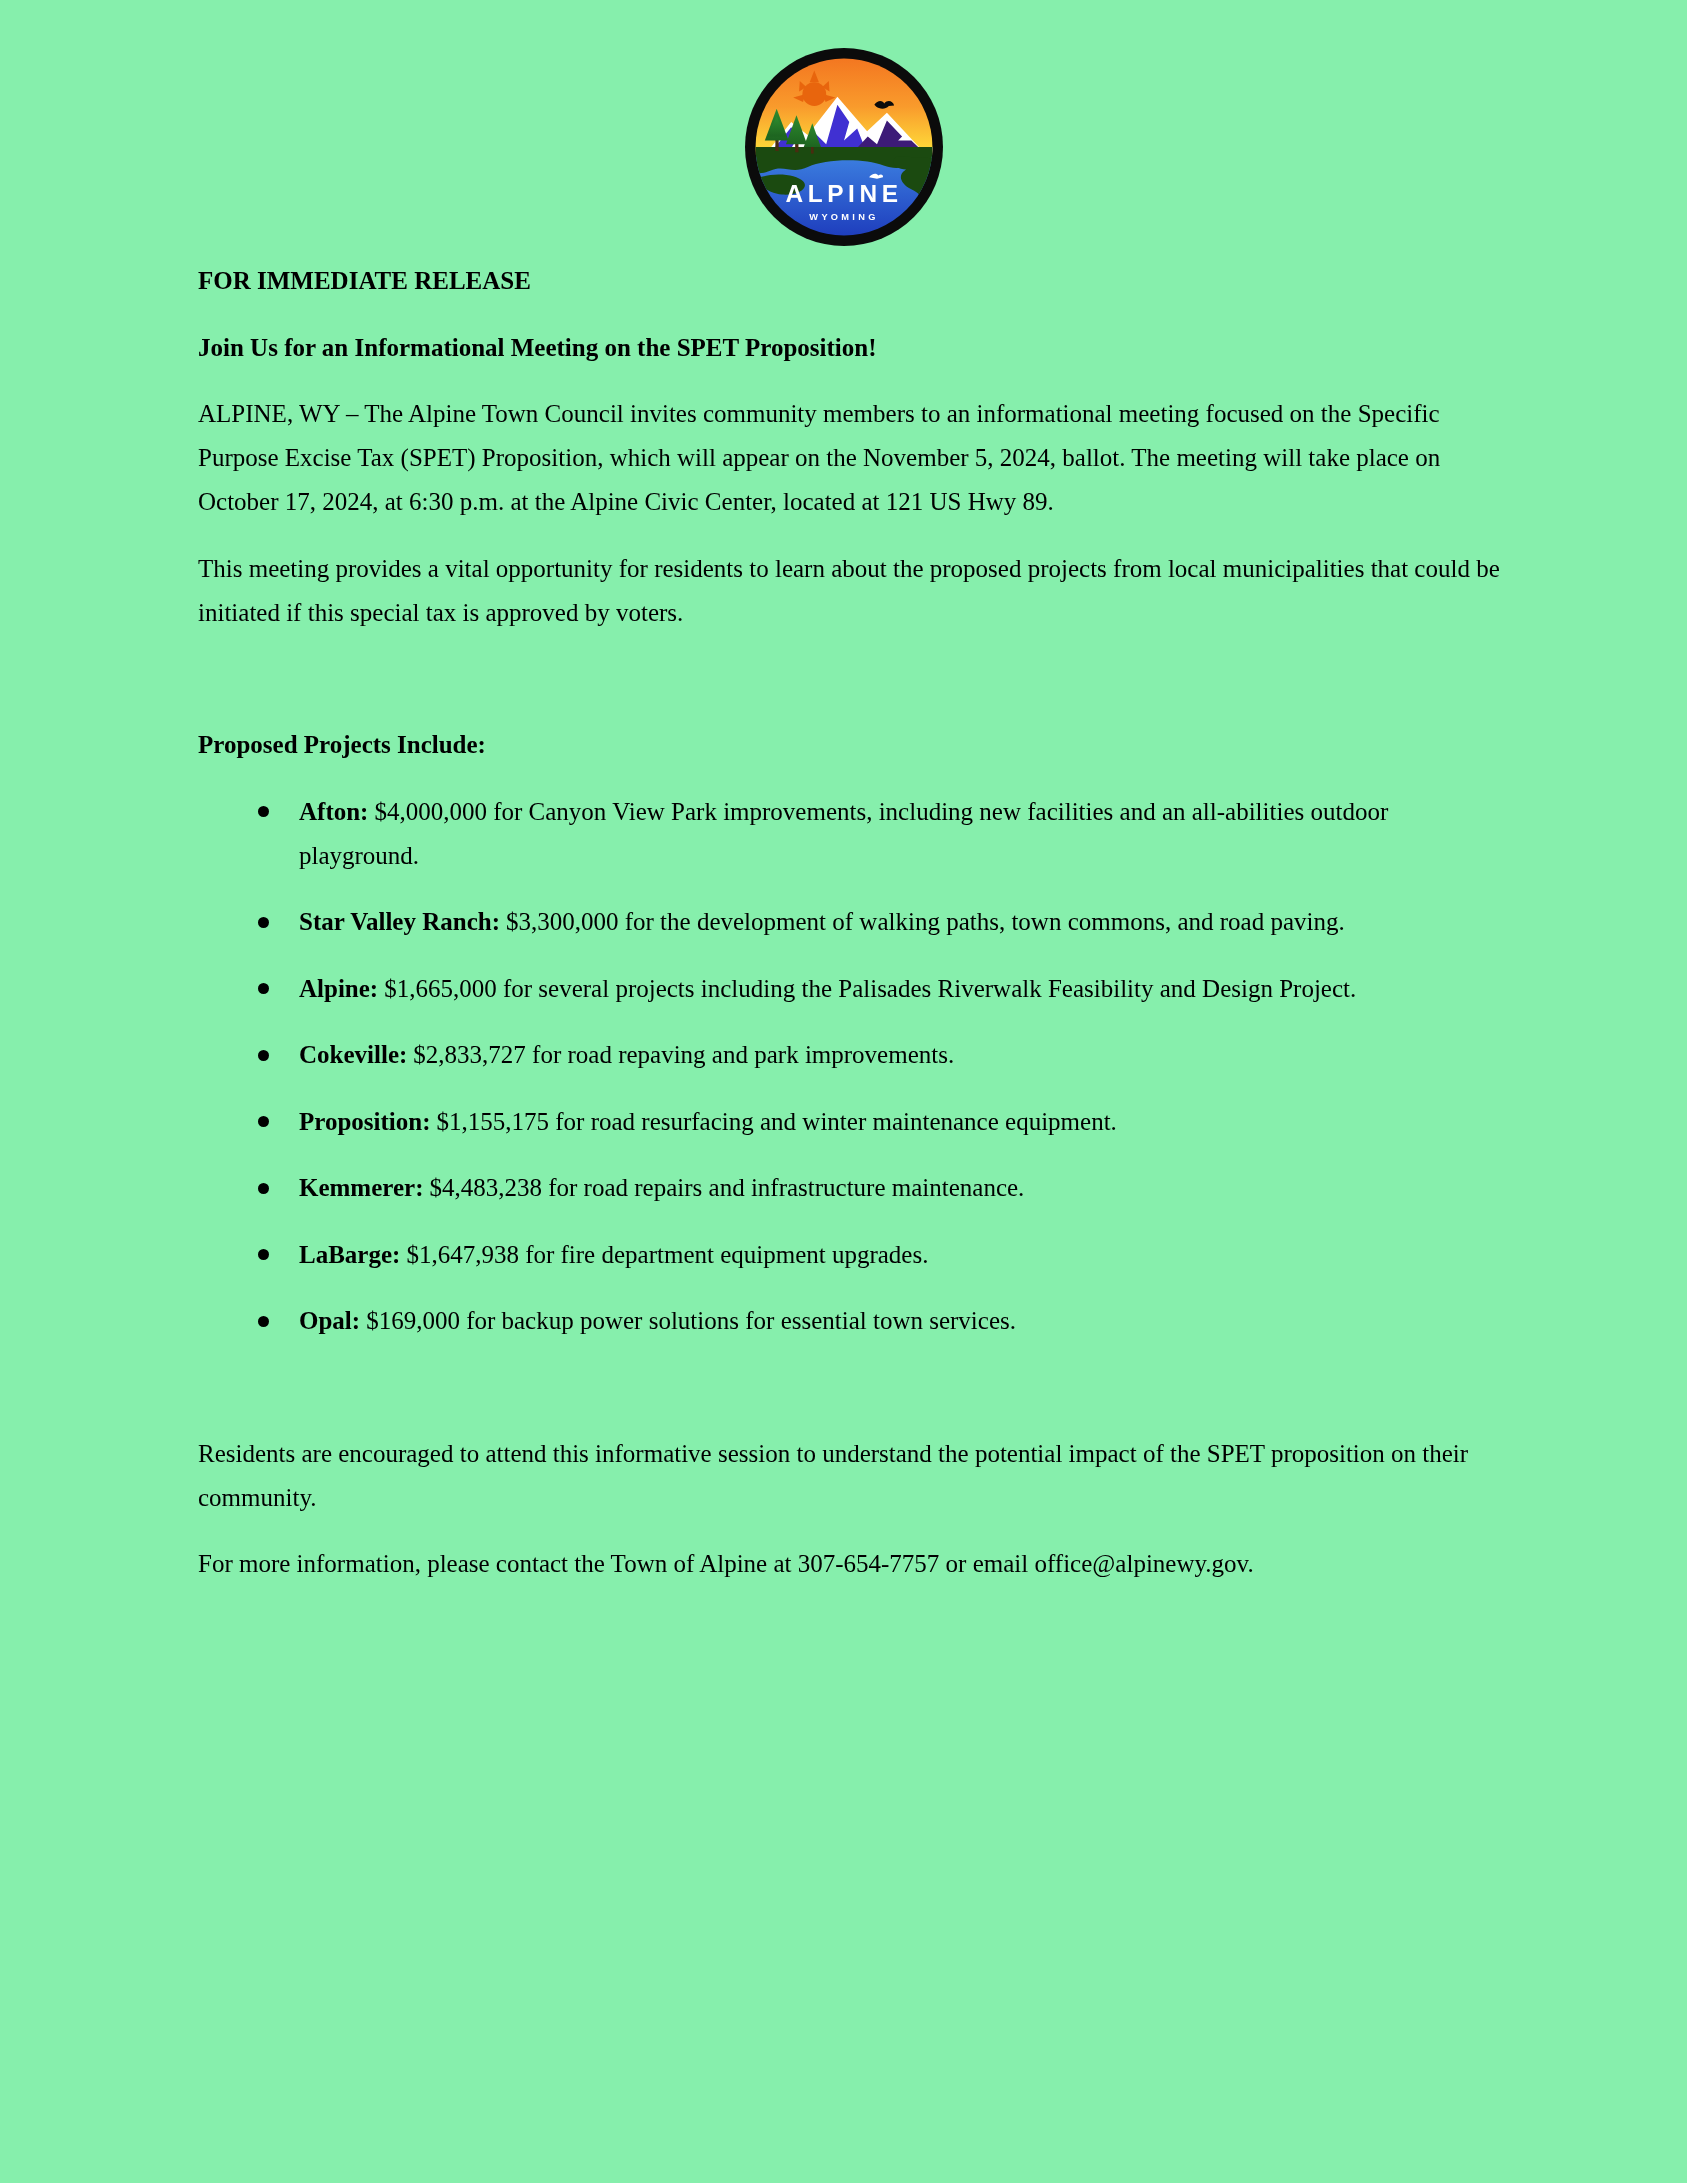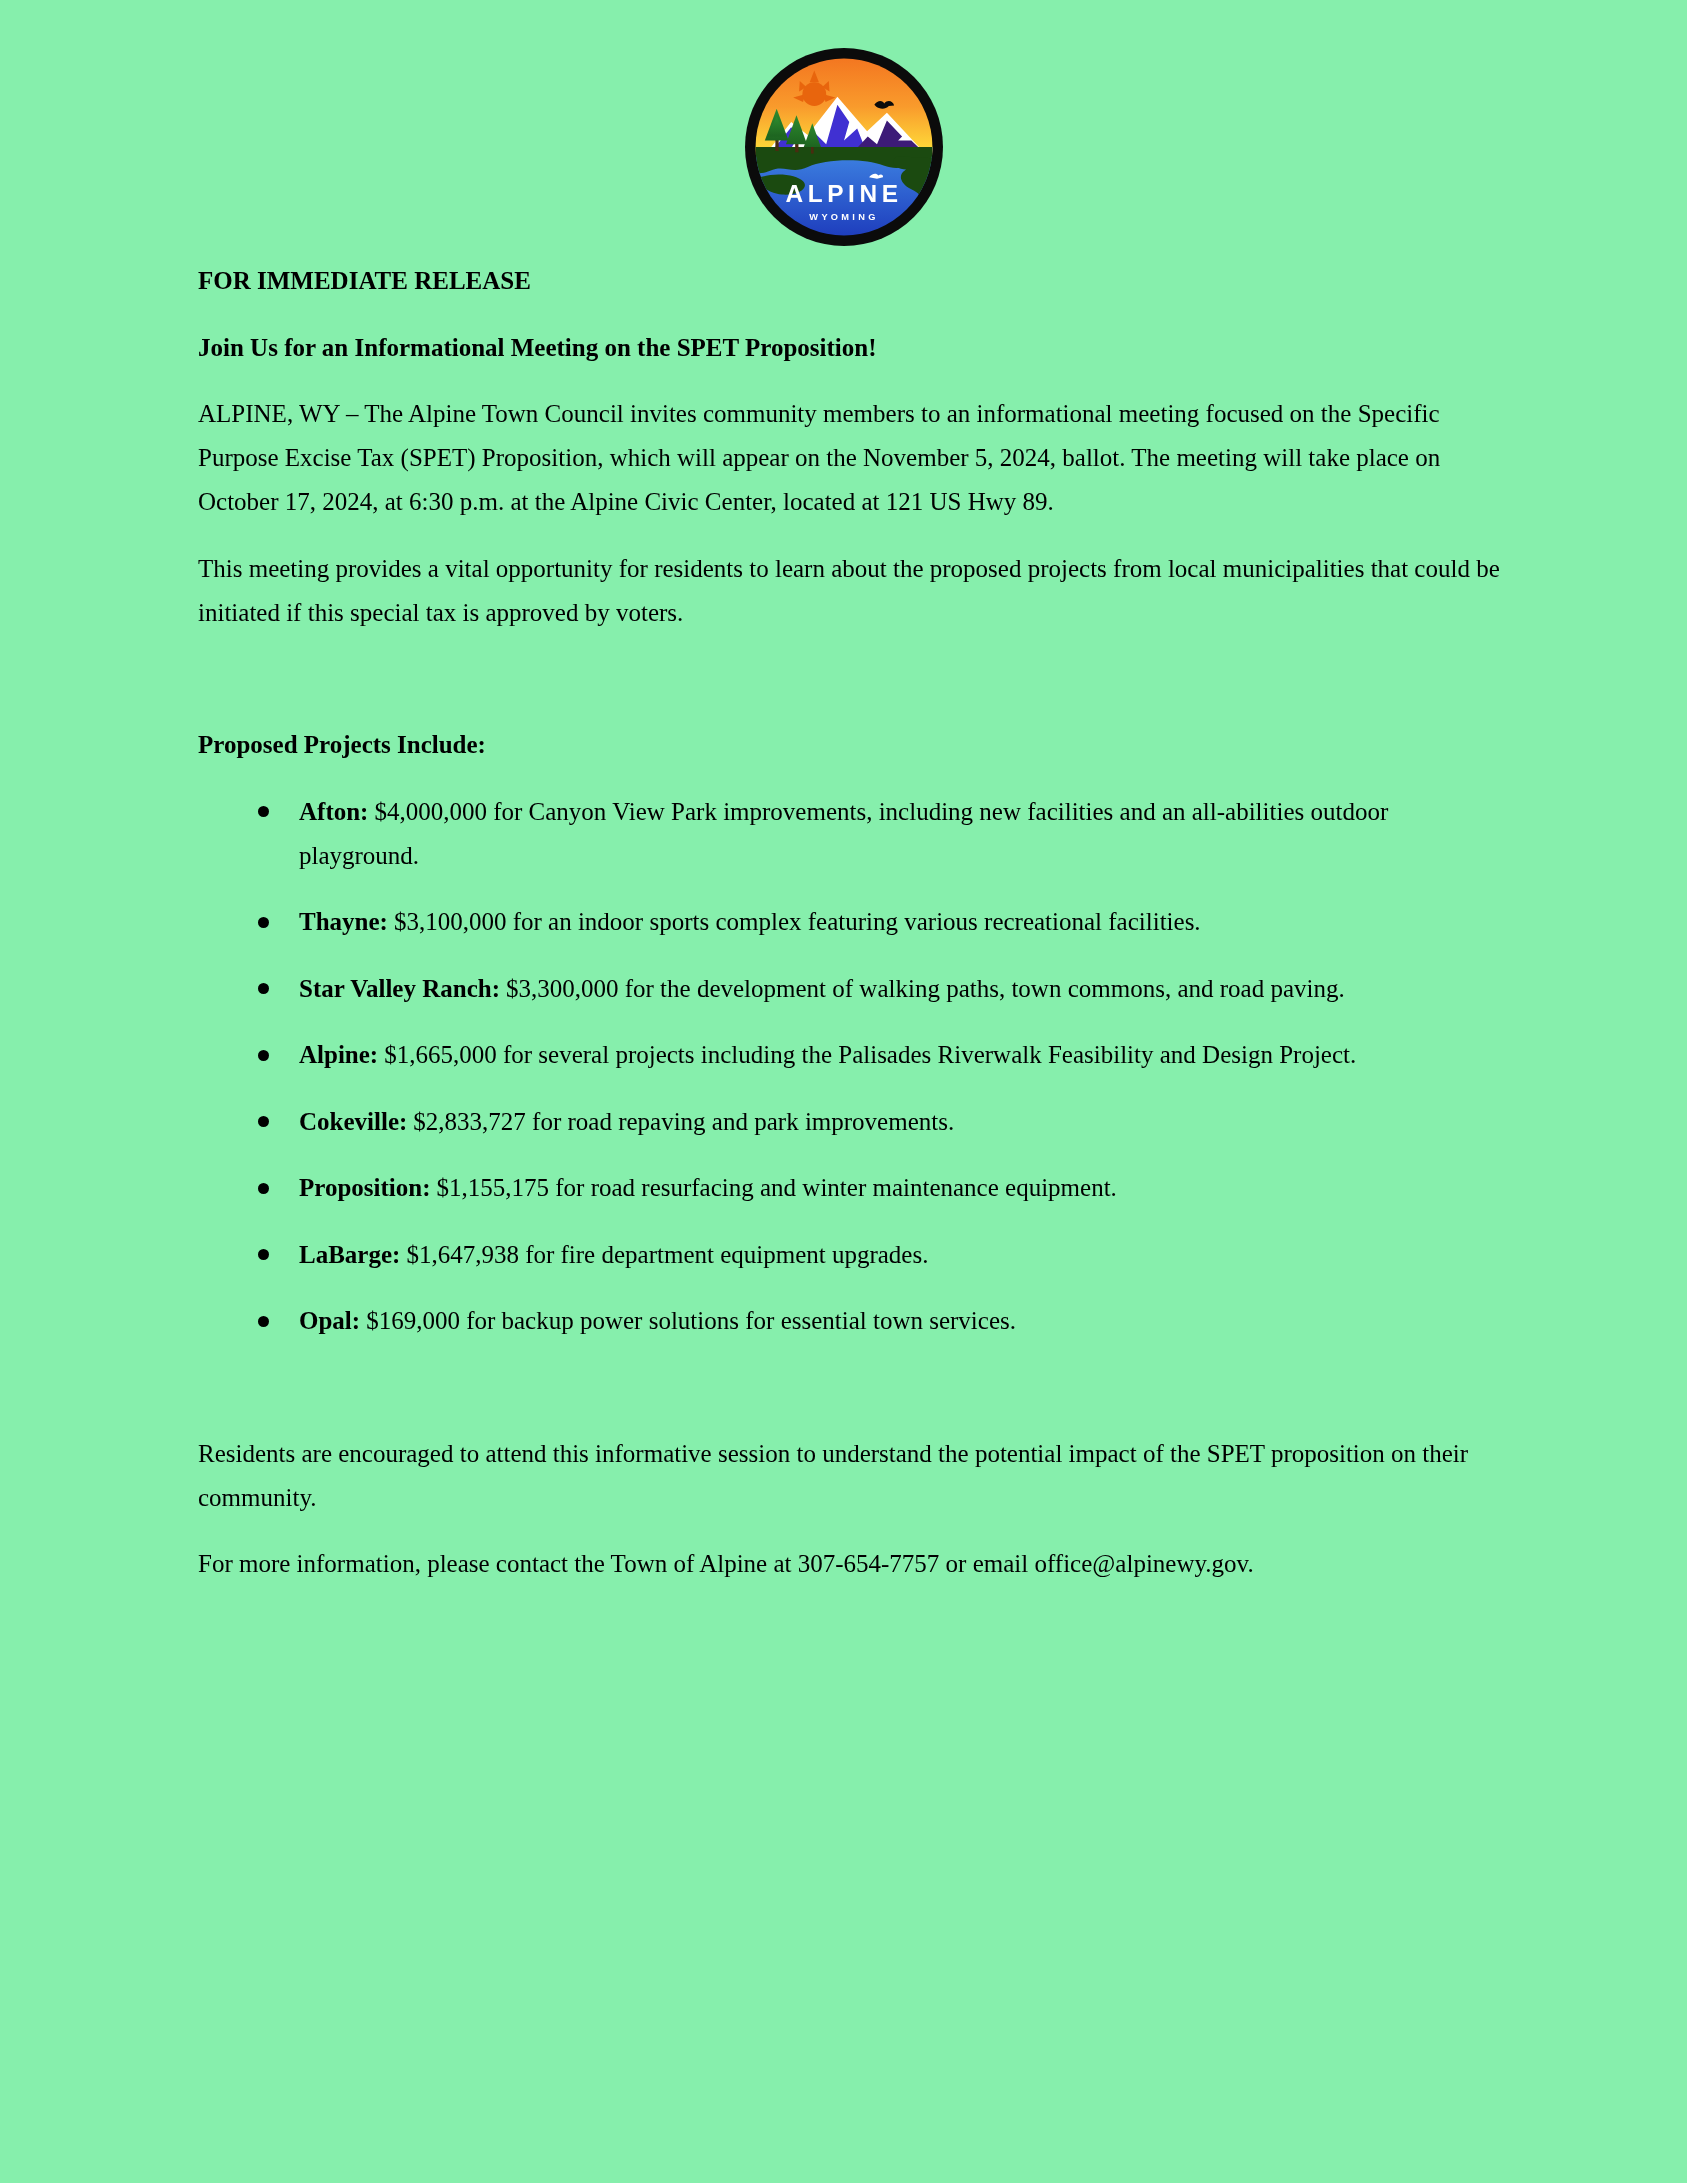--- a/index.html
+++ b/index.html
@@ -152,37 +152,37 @@
     <p class="bold">Proposed Projects Include:</p>
 
     <ul class="projects">
 
     <li>
           <span class="marker"></span>
           <span class="town">Afton:</span><span>$4,000,000 for Canyon View Park improvements, including new facilities and an all-abilities outdoor playground.</span>
         </li>
         <li>
           <span class="marker"></span>
-          <span class="town">Thayne:</span><span>$3,100,000 for an indoor sports complex featuring various recreational facilities.</span>
-        </li>
-        <li>
-          <span class="marker"></span>
           <span class="town">Star Valley Ranch:</span><span>$3,300,000 for the development of walking paths, town commons, and road paving.</span>
         </li>
         <li>
           <span class="marker"></span>
           <span class="town">Alpine:</span><span>$1,665,000 for several projects including the Palisades Riverwalk Feasibility and Design Project.</span>
         </li>
         <li>
           <span class="marker"></span>
           <span class="town">Cokeville:</span><span>$2,833,727 for road repaving and park improvements.</span>
         </li>
         <li>
           <span class="marker"></span>
           <span class="town">Proposition:</span><span>$1,155,175 for road resurfacing and winter maintenance equipment.</span>
+        </li>
+        <li>
+          <span class="marker"></span>
+          <span class="town">Kemmerer:</span><span>$4,483,238 for road repairs and infrastructure maintenance.</span>
         </li>
         <li>
           <span class="marker"></span>
           <span class="town">LaBarge:</span><span>$1,647,938 for fire department equipment upgrades.</span>
         </li>
         <li>
           <span class="marker"></span>
           <span class="town">Opal:</span><span>$169,000 for backup power solutions for essential town services.</span>
         </li>
       </ul>

